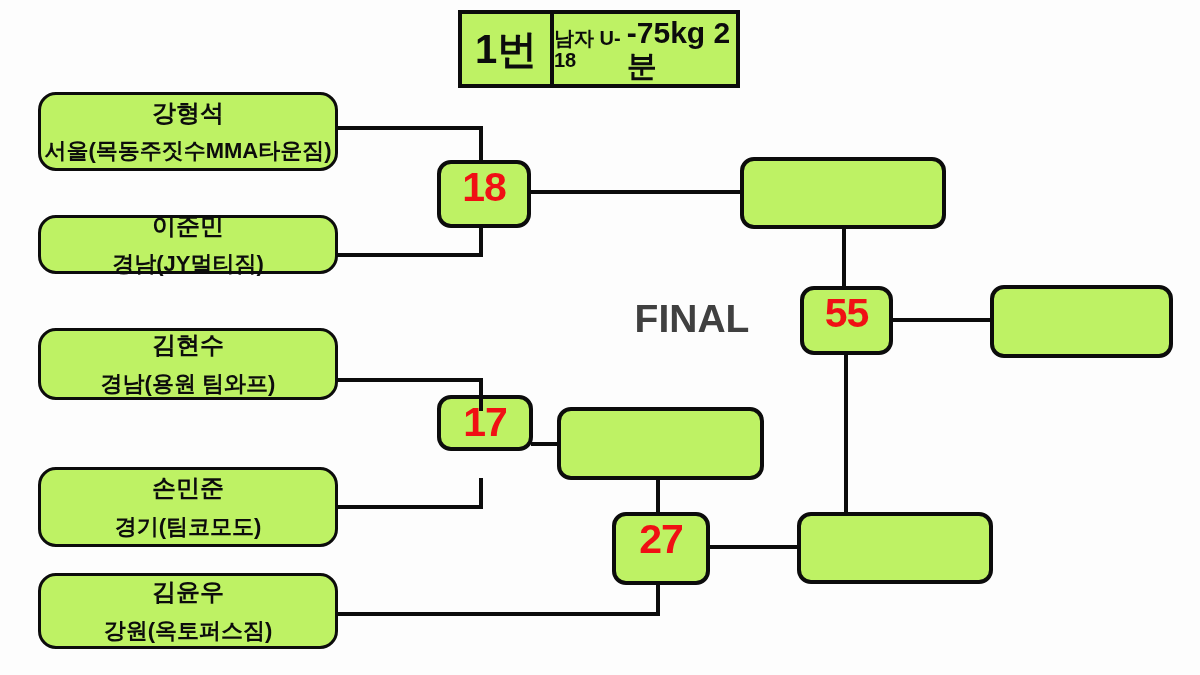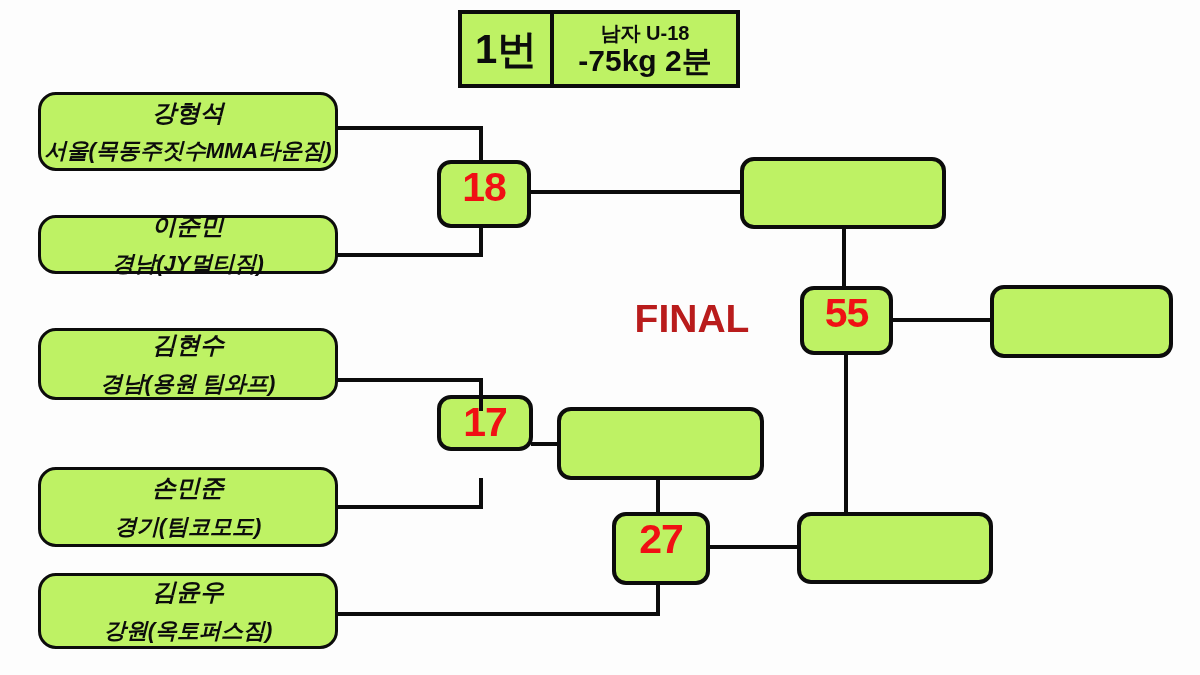--- a/index.html
+++ b/index.html
@@ -7,50 +7,49 @@
     position:relative;width:1200px;height:675px;background:#fdfdfd;
     font-family:"Liberation Sans","DejaVu Sans",sans-serif;
     overflow:hidden;margin:0 auto;
   }
   
   .box{position:absolute;background:#bef264;border:4px solid #0c0c0c;box-sizing:border-box;}
   .player-box{
     left:38px;width:300px;border-radius:18px;border-width:3px;
     display:flex;flex-direction:column;align-items:center;justify-content:center;
     text-align:center;
-    font-style:italic;
   }
   .player-name{font-size:24px;font-weight:bold;color:#0c0c0c;line-height:1.15;}
   .player-club{font-size:22px;font-weight:bold;color:#0c0c0c;line-height:1.2;margin-top:12px;}
   .match-box{
     border-radius:14px;border-width:4px;
     display:flex;align-items:flex-start;justify-content:center;
   }
   .match-number{font-size:41px;font-weight:bold;color:#f01014;letter-spacing:-1px;}
   .slot-box{border-radius:14px;border-width:4px;}
   
   .header-box{
     left:458px;top:10px;width:282px;height:78px;border-width:4px;border-radius:0;
     display:flex;align-items:stretch;
   }
   .header-cell-left{
     width:88px;border-right:4px solid #0c0c0c;
     display:flex;align-items:center;justify-content:center;
   }
   .bout-number{font-size:40px;font-weight:bold;color:#0c0c0c;}
   .header-cell-right{
-    flex:1;display:flex;flex-direction:column;align-items:center;justify-content:center;
+    flex:1;display:flex;flex-direction:row;align-items:center;justify-content:center;
     line-height:1.1;
   }
   .division{font-size:20px;font-weight:bold;color:#0c0c0c;}
   .weight-time{font-size:30px;font-weight:bold;color:#0c0c0c;}
   
   .final-label{
     position:absolute;left:622px;top:297px;width:140px;text-align:center;
-    font-size:39px;font-weight:bold;color:#b91c1c;letter-spacing:0px;
+    font-size:39px;font-weight:bold;color:#404040;letter-spacing:0px;
   }
   
   .line{position:absolute;background:#0c0c0c;}
   .hline{height:4px;}
   .vline{width:4px;}
 </style>
 </head>
 <body>
 
 <div class="stage">

